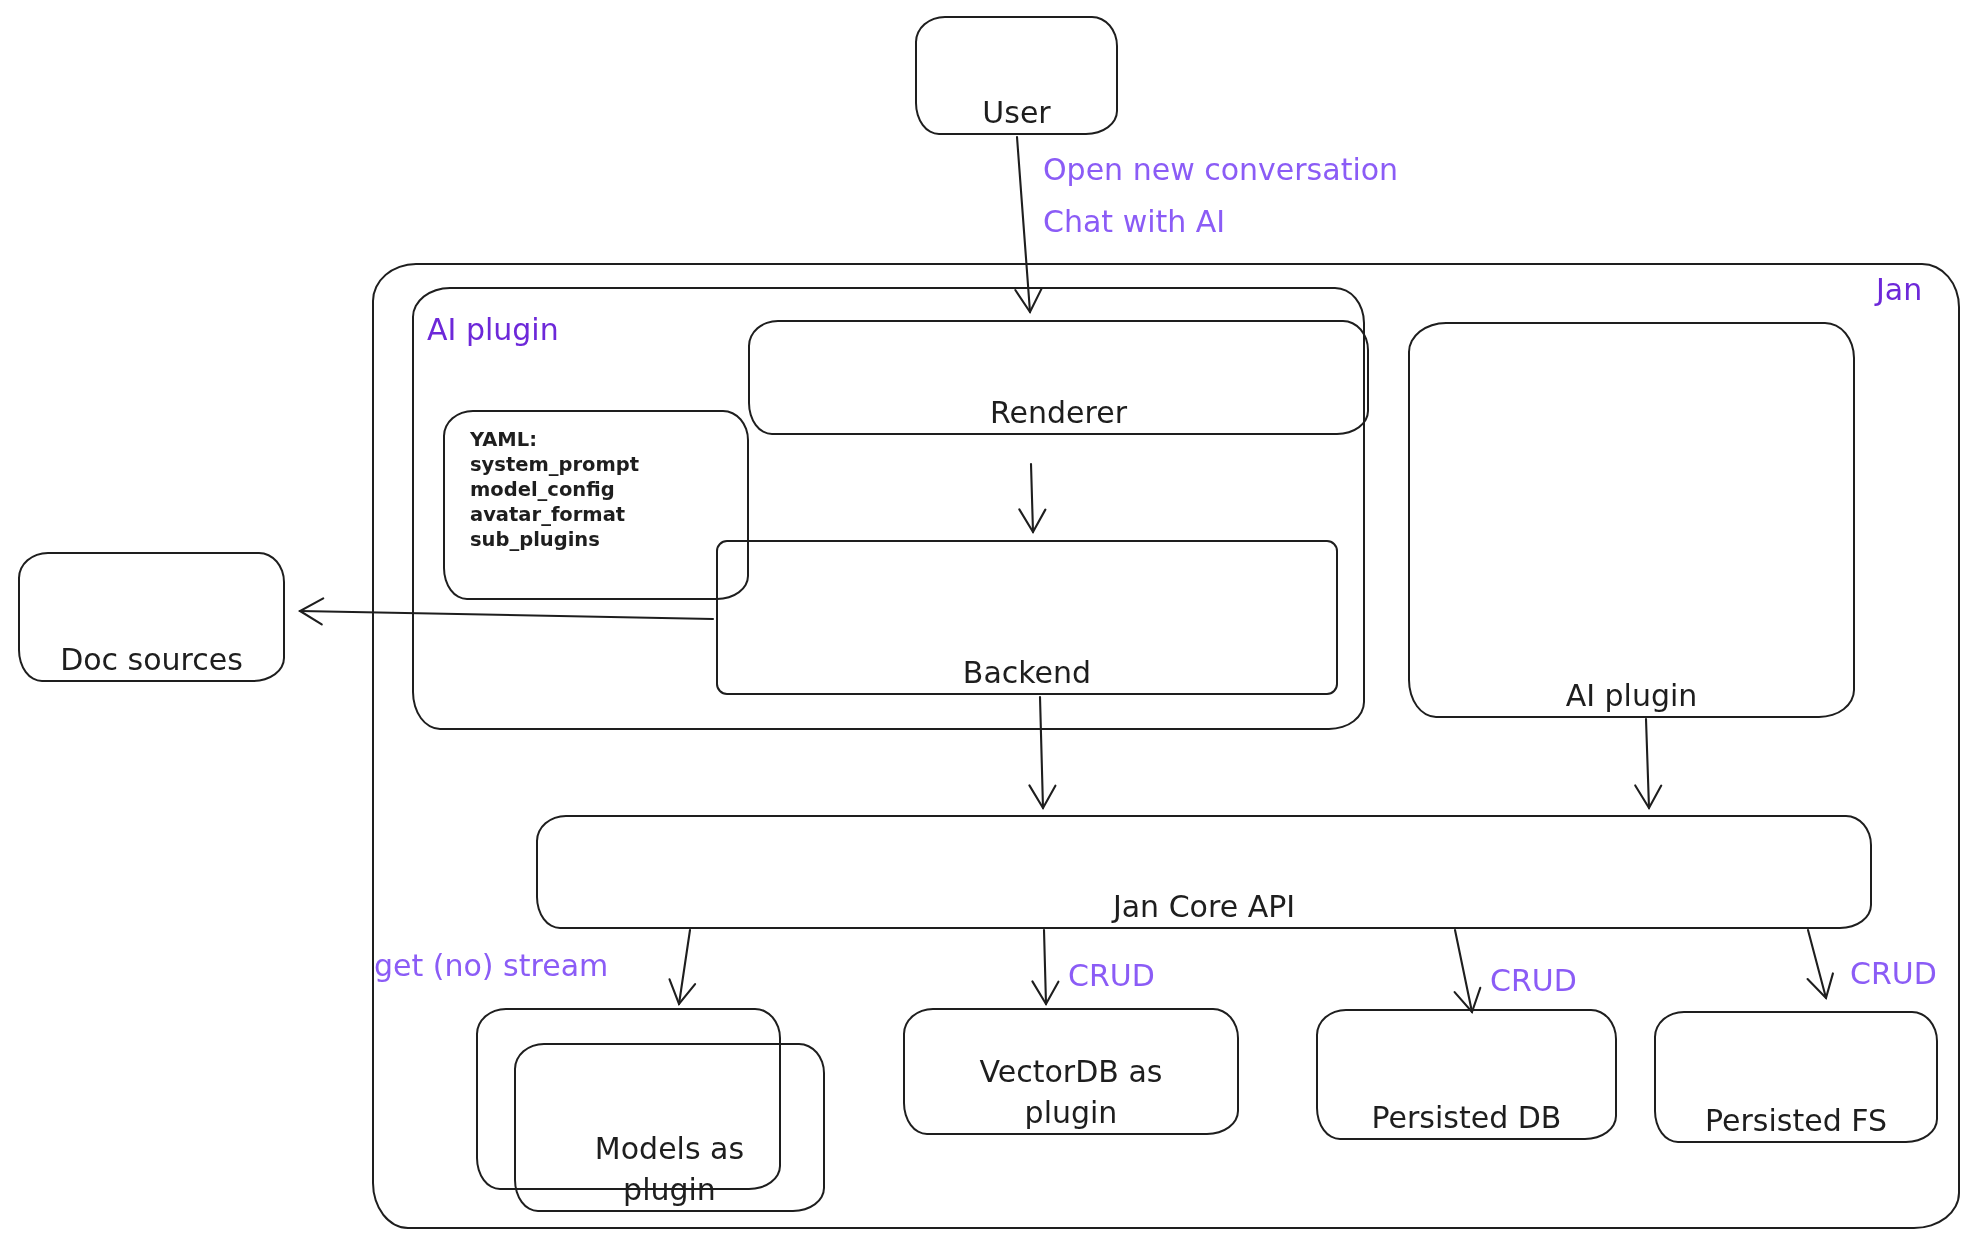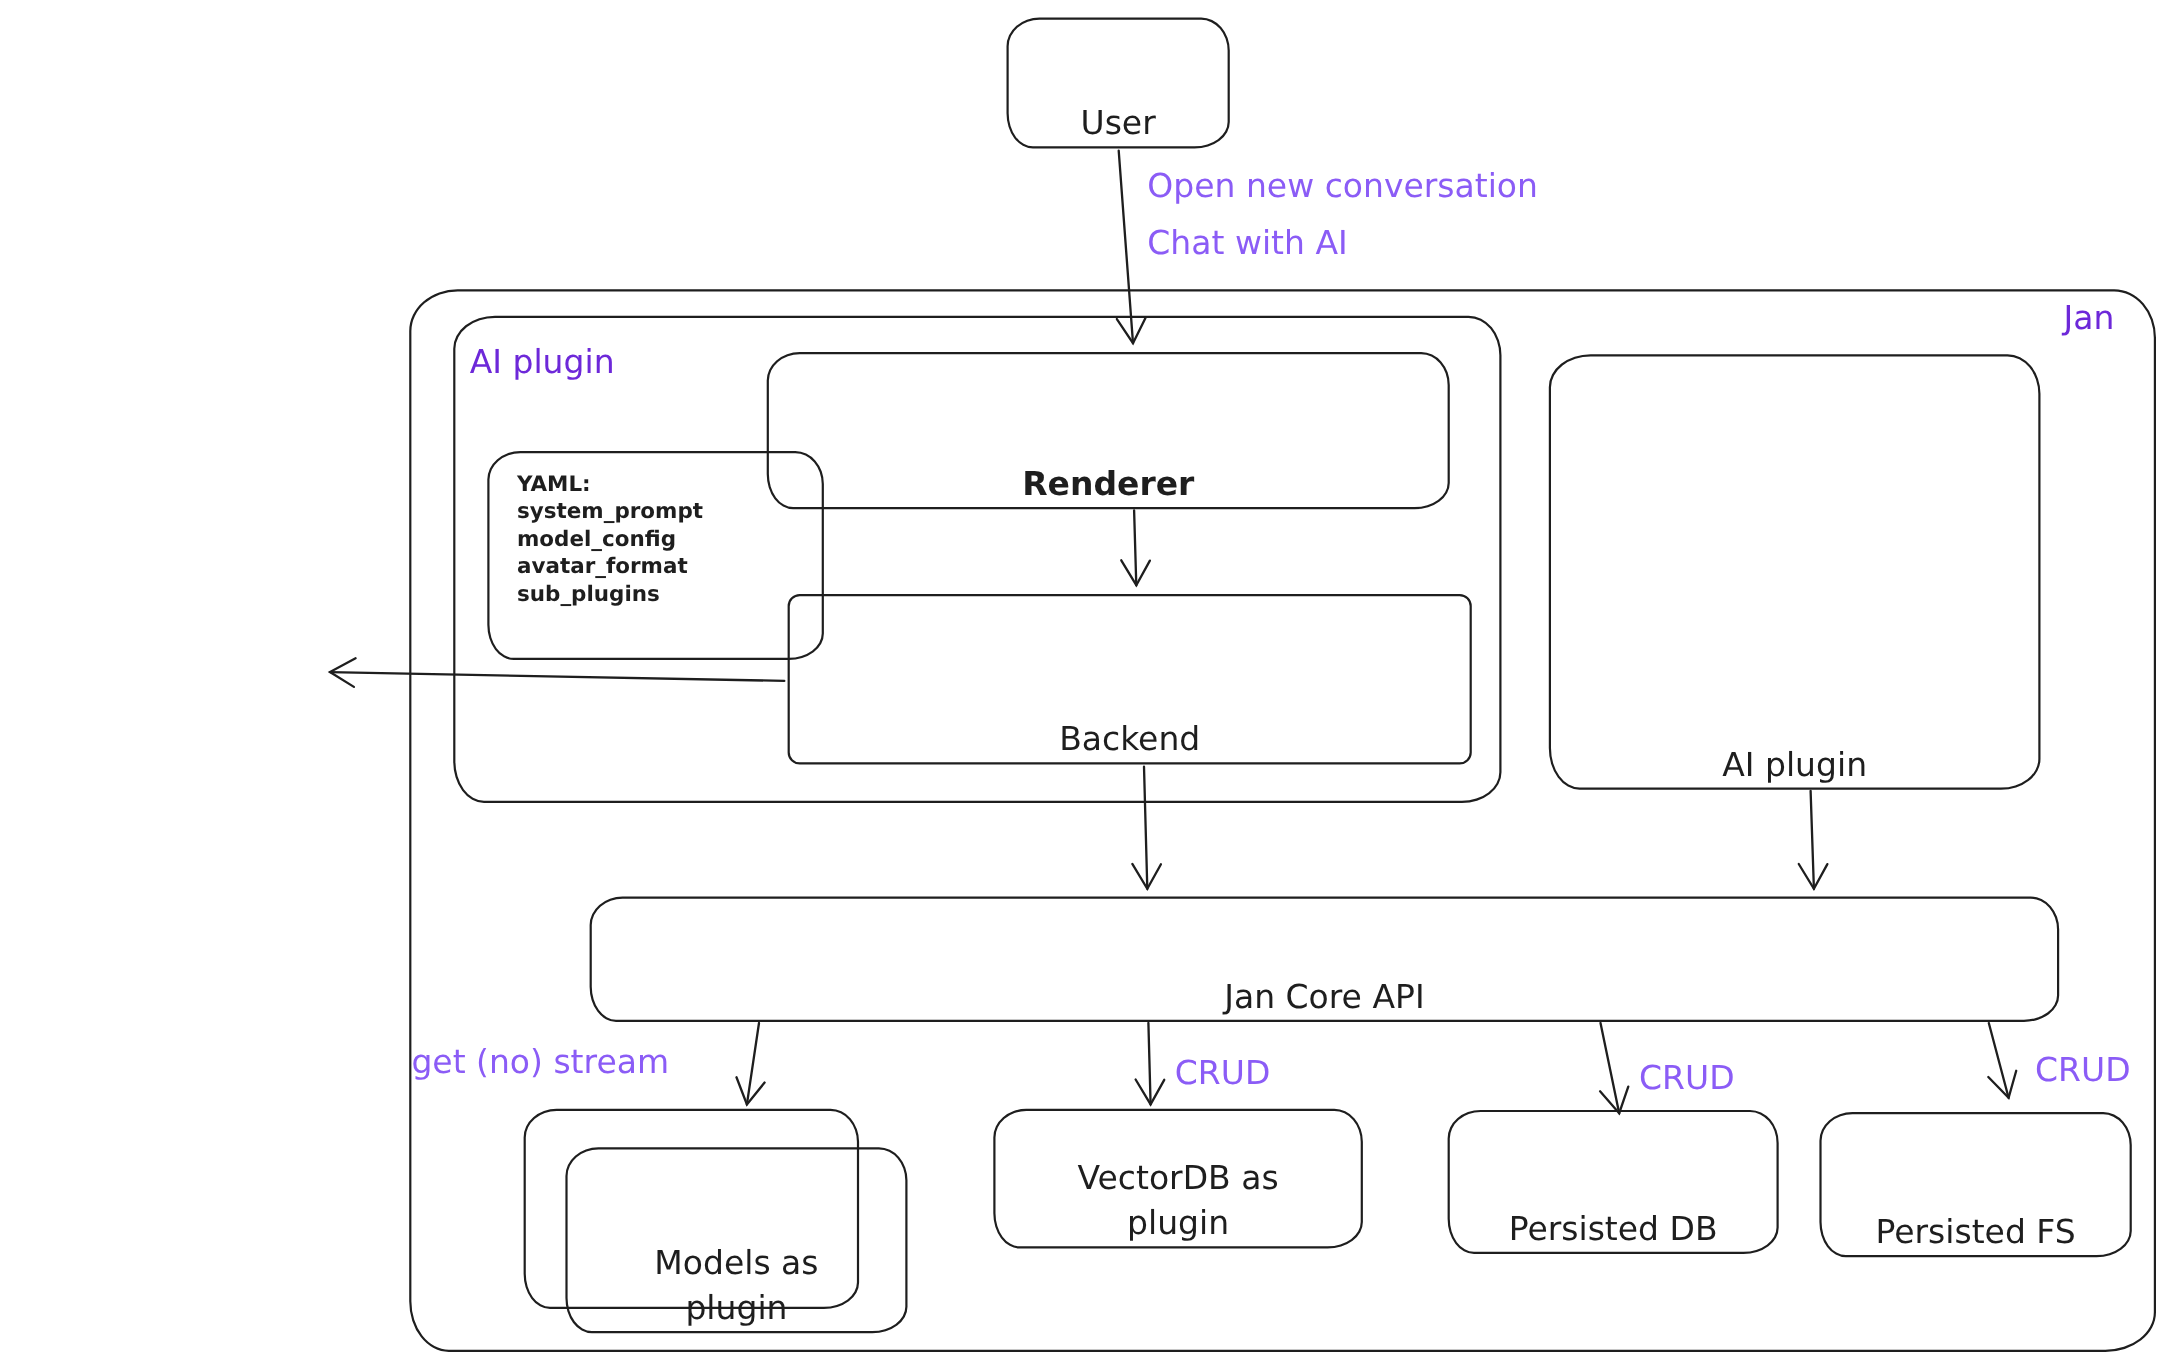--- a/index.html
+++ b/index.html
@@ -30,21 +30,21 @@
     box-sizing: border-box;
   }
   
   .r1 { border-radius: 30px 26px 32px 24px / 26px 30px 24px 32px; }
   .r2 { border-radius: 38px 30px 36px 28px / 30px 36px 28px 38px; }
   .r3 { border-radius: 44px 38px 46px 36px / 38px 44px 36px 46px; }
 
   #node-user            { left: 915px;  top: 16px;   width: 203px;  height: 119px; }
   #node-jan             { left: 372px;  top: 263px;  width: 1588px; height: 966px; }
   #node-ai-plugin-left  { left: 412px;  top: 287px;  width: 953px;  height: 443px; }
-  #node-renderer        { left: 697px;  top: 320px;  width: 621px;  height: 143px; font-weight: bold; }
+  #node-renderer        { left: 748px;  top: 320px;  width: 621px;  height: 115px; }
   #node-yaml            { left: 443px;  top: 410px;  width: 306px;  height: 190px;
                           display: block; text-align: left; font-size: 19.5px;
                           line-height: 25px; padding: 15px 8px 0 25px; font-weight: bold; }
   #node-backend         { left: 716px;  top: 540px;  width: 622px;  height: 155px; border-radius: 11px; }
   #node-doc-sources     { left: 18px;   top: 552px;  width: 267px;  height: 130px; }
   #node-ai-plugin-right { left: 1408px; top: 322px;  width: 447px;  height: 396px; }
   #node-jan-core-api    { left: 536px;  top: 815px;  width: 1336px; height: 114px; }
   #node-models-back     { left: 476px;  top: 1008px; width: 305px;  height: 182px; }
   #node-models-front    { left: 514px;  top: 1043px; width: 311px;  height: 169px; padding: 0 44px; }
   #node-vectordb        { left: 903px;  top: 1008px; width: 336px;  height: 127px; padding: 0 28px; }
@@ -113,20 +113,23 @@
     <div>system_prompt</div>
     <div>model_config</div>
     <div>avatar_format</div>
     <div>sub_plugins</div>
   </div>
 
   <div class="node r1" id="node-backend">
     <span>Backend</span>
   </div>
 
+  <div class="node r1" id="node-doc-sources">
+    <span>Doc sources</span>
+  </div>
 
   <div class="node r2" id="node-ai-plugin-right">
     <span>AI plugin</span>
   </div>
 
   <div class="node r1" id="node-jan-core-api">
     <span>Jan Core API</span>
   </div>
 
   <div class="node r1" id="node-models-back"></div>

